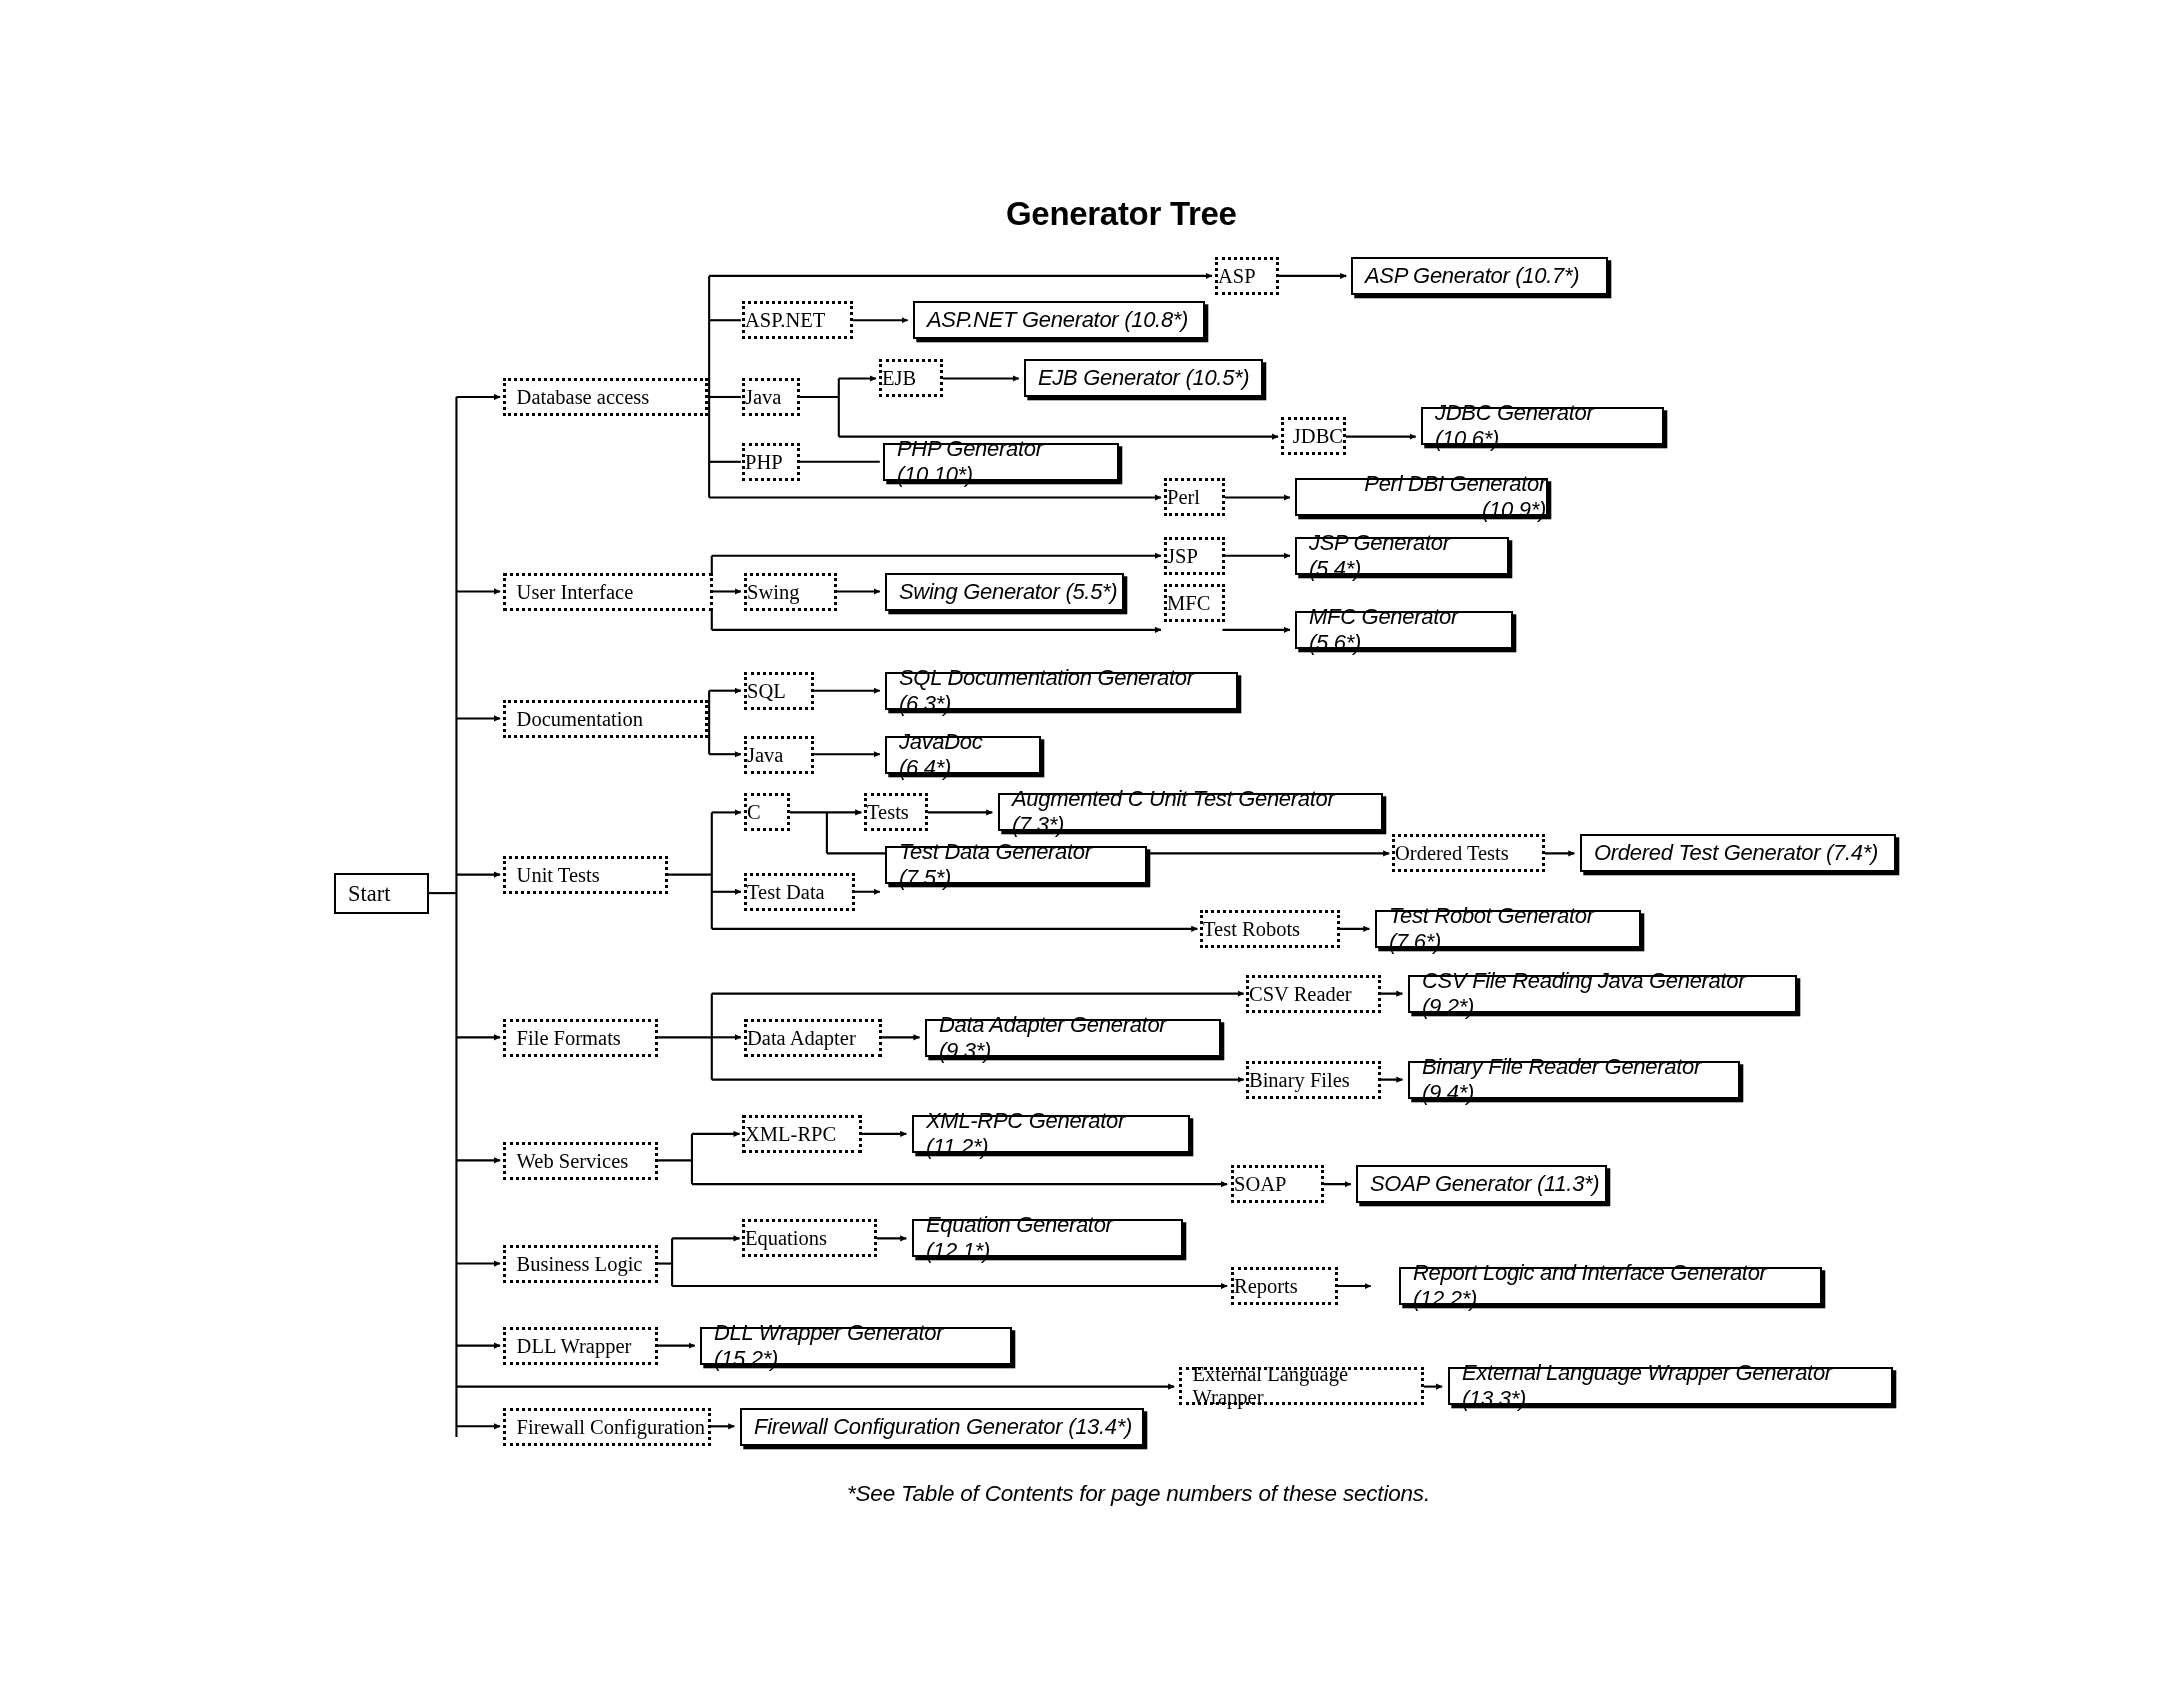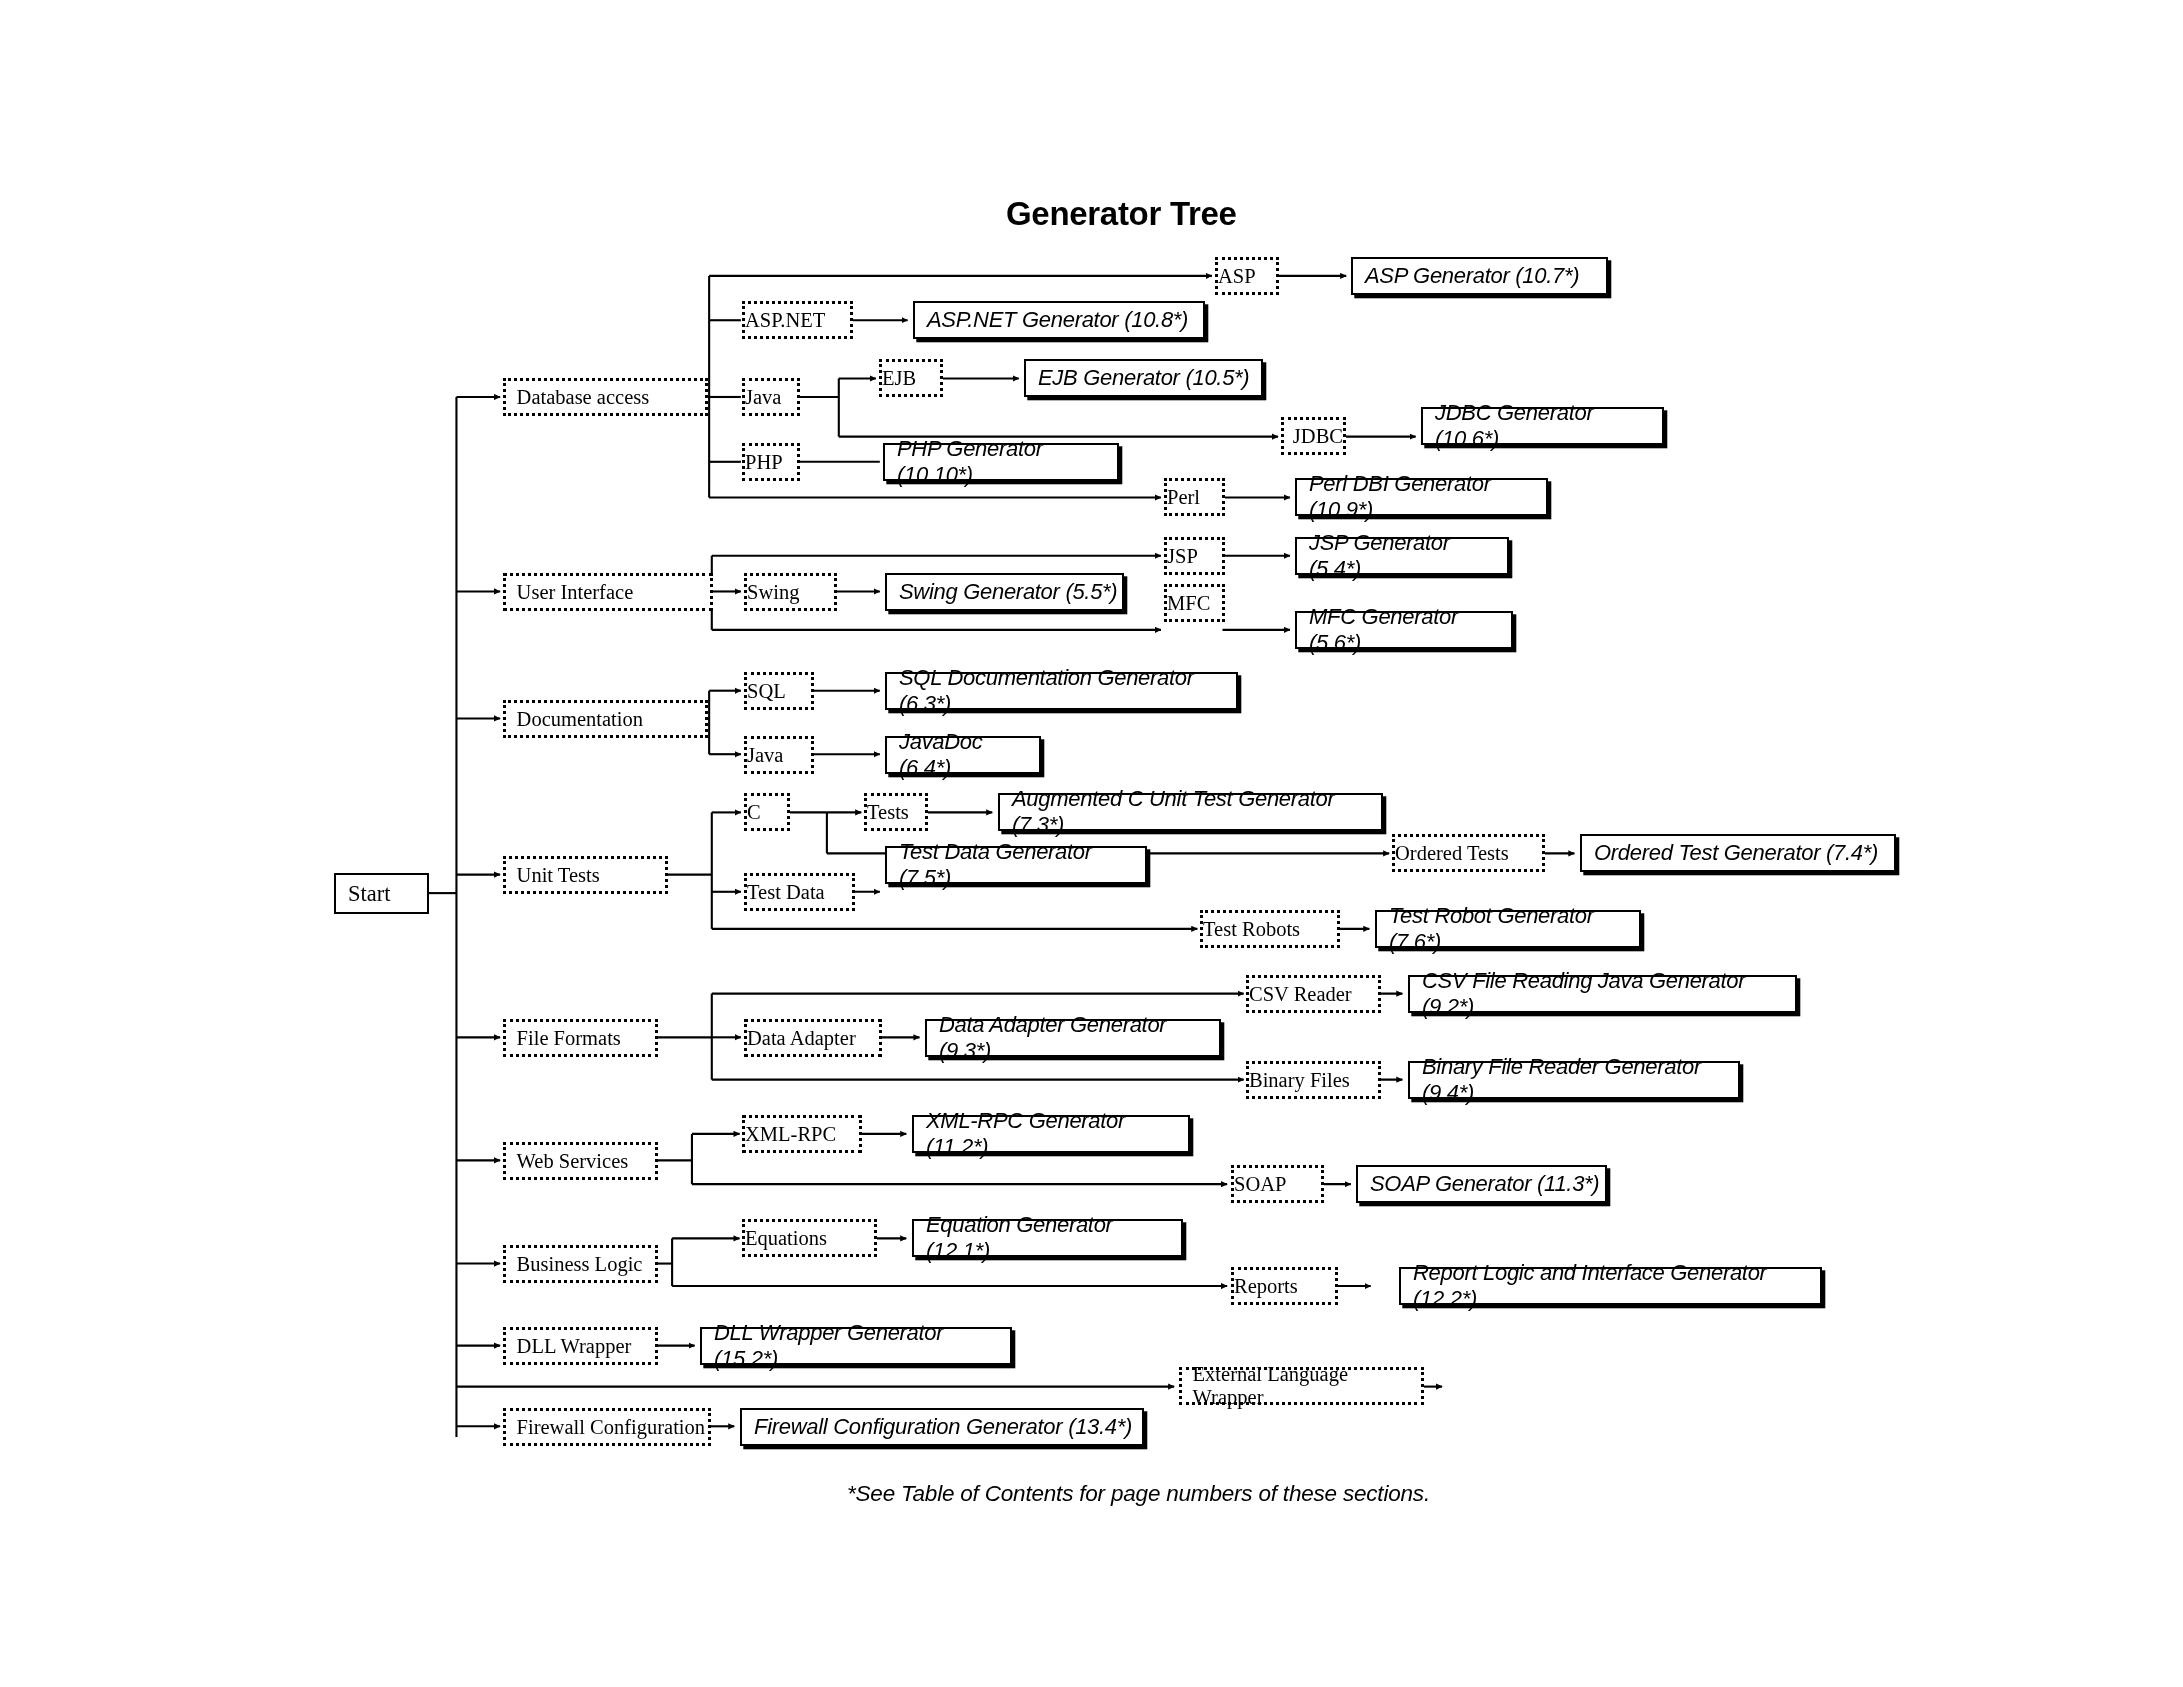--- a/index.html
+++ b/index.html
@@ -251,21 +251,21 @@
   <div class="node n-dot ctr" style="left:742px;top:443px;width:58px;height:38px;">
     <span>PHP</span>
     </div>
   <div class="node n-gen" style="left:883px;top:443px;width:236px;height:38px;">
     <span>PHP Generator (10.10*)</span>
     </div>
 
   <div class="node n-dot ctr" style="left:1164px;top:478px;width:61px;height:38px;">
     <span>Perl</span>
     </div>
-  <div class="node n-gen" style="left:1295px;top:478px;width:253px;height:38px;">
+  <div class="node n-gen" style="left:1295px;top:478px;width:253px;height:38px;text-align:right;">
     <span>Perl DBI Generator (10.9*)</span>
     </div>
 
   <div class="node n-dot ctr" style="left:1164px;top:537px;width:61px;height:38px;">
     <span>JSP</span>
     </div>
   <div class="node n-gen" style="left:1295px;top:537px;width:214px;height:38px;">
     <span>JSP Generator (5.4*)</span>
     </div>
 
@@ -375,20 +375,23 @@
     <span>Reports</span>
     </div>
   <div class="node n-gen" style="left:1376px;top:1267px;width:423px;height:38px;margin-left:23px;">
     <span>Report Logic and Interface Generator (12.2*)</span>
     </div>
 
   <div class="node n-gen" style="left:700px;top:1327px;width:312px;height:38px;">
     <span>DLL Wrapper Generator (15.2*)</span>
     </div>
 
+  <div class="node n-gen" style="left:1448px;top:1367px;width:445px;height:38px;">
+    <span>External Language Wrapper Generator (13.3*)</span>
+    </div>
 
   <div class="node n-gen" style="left:740px;top:1408px;width:404px;height:38px;">
     <span>Firewall Configuration Generator (13.4*)</span>
     </div>
 
   <div id="footnote">*See Table of Contents for page numbers of these sections.</div>
 
 </div>
 
 

